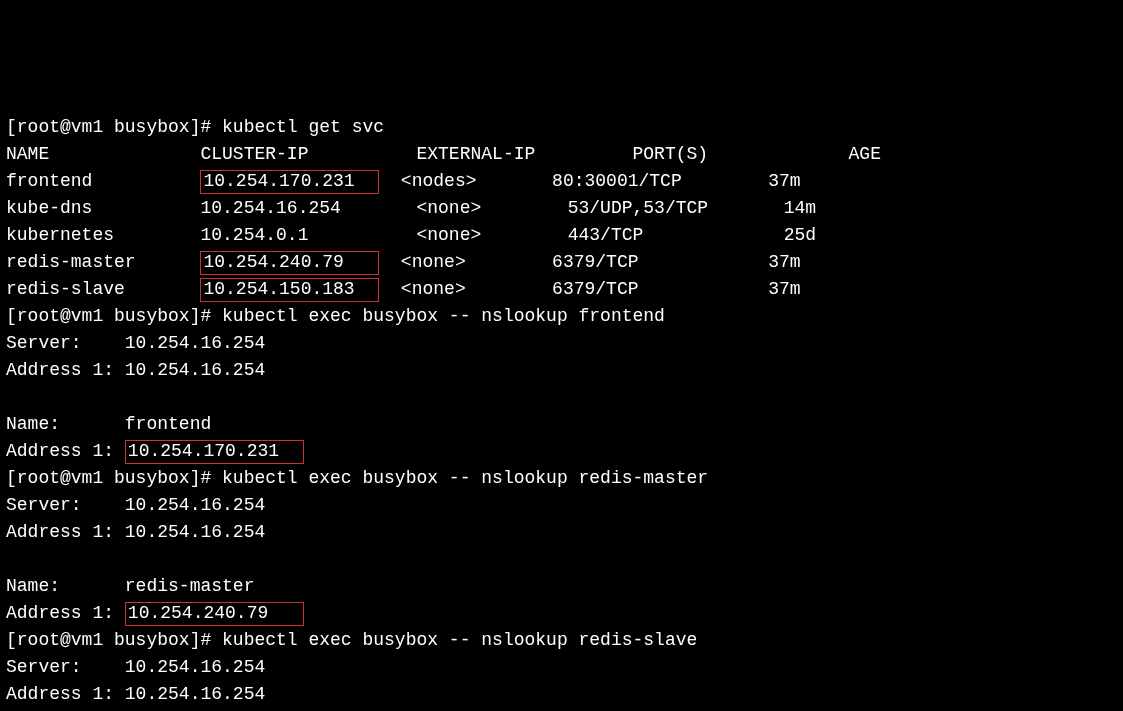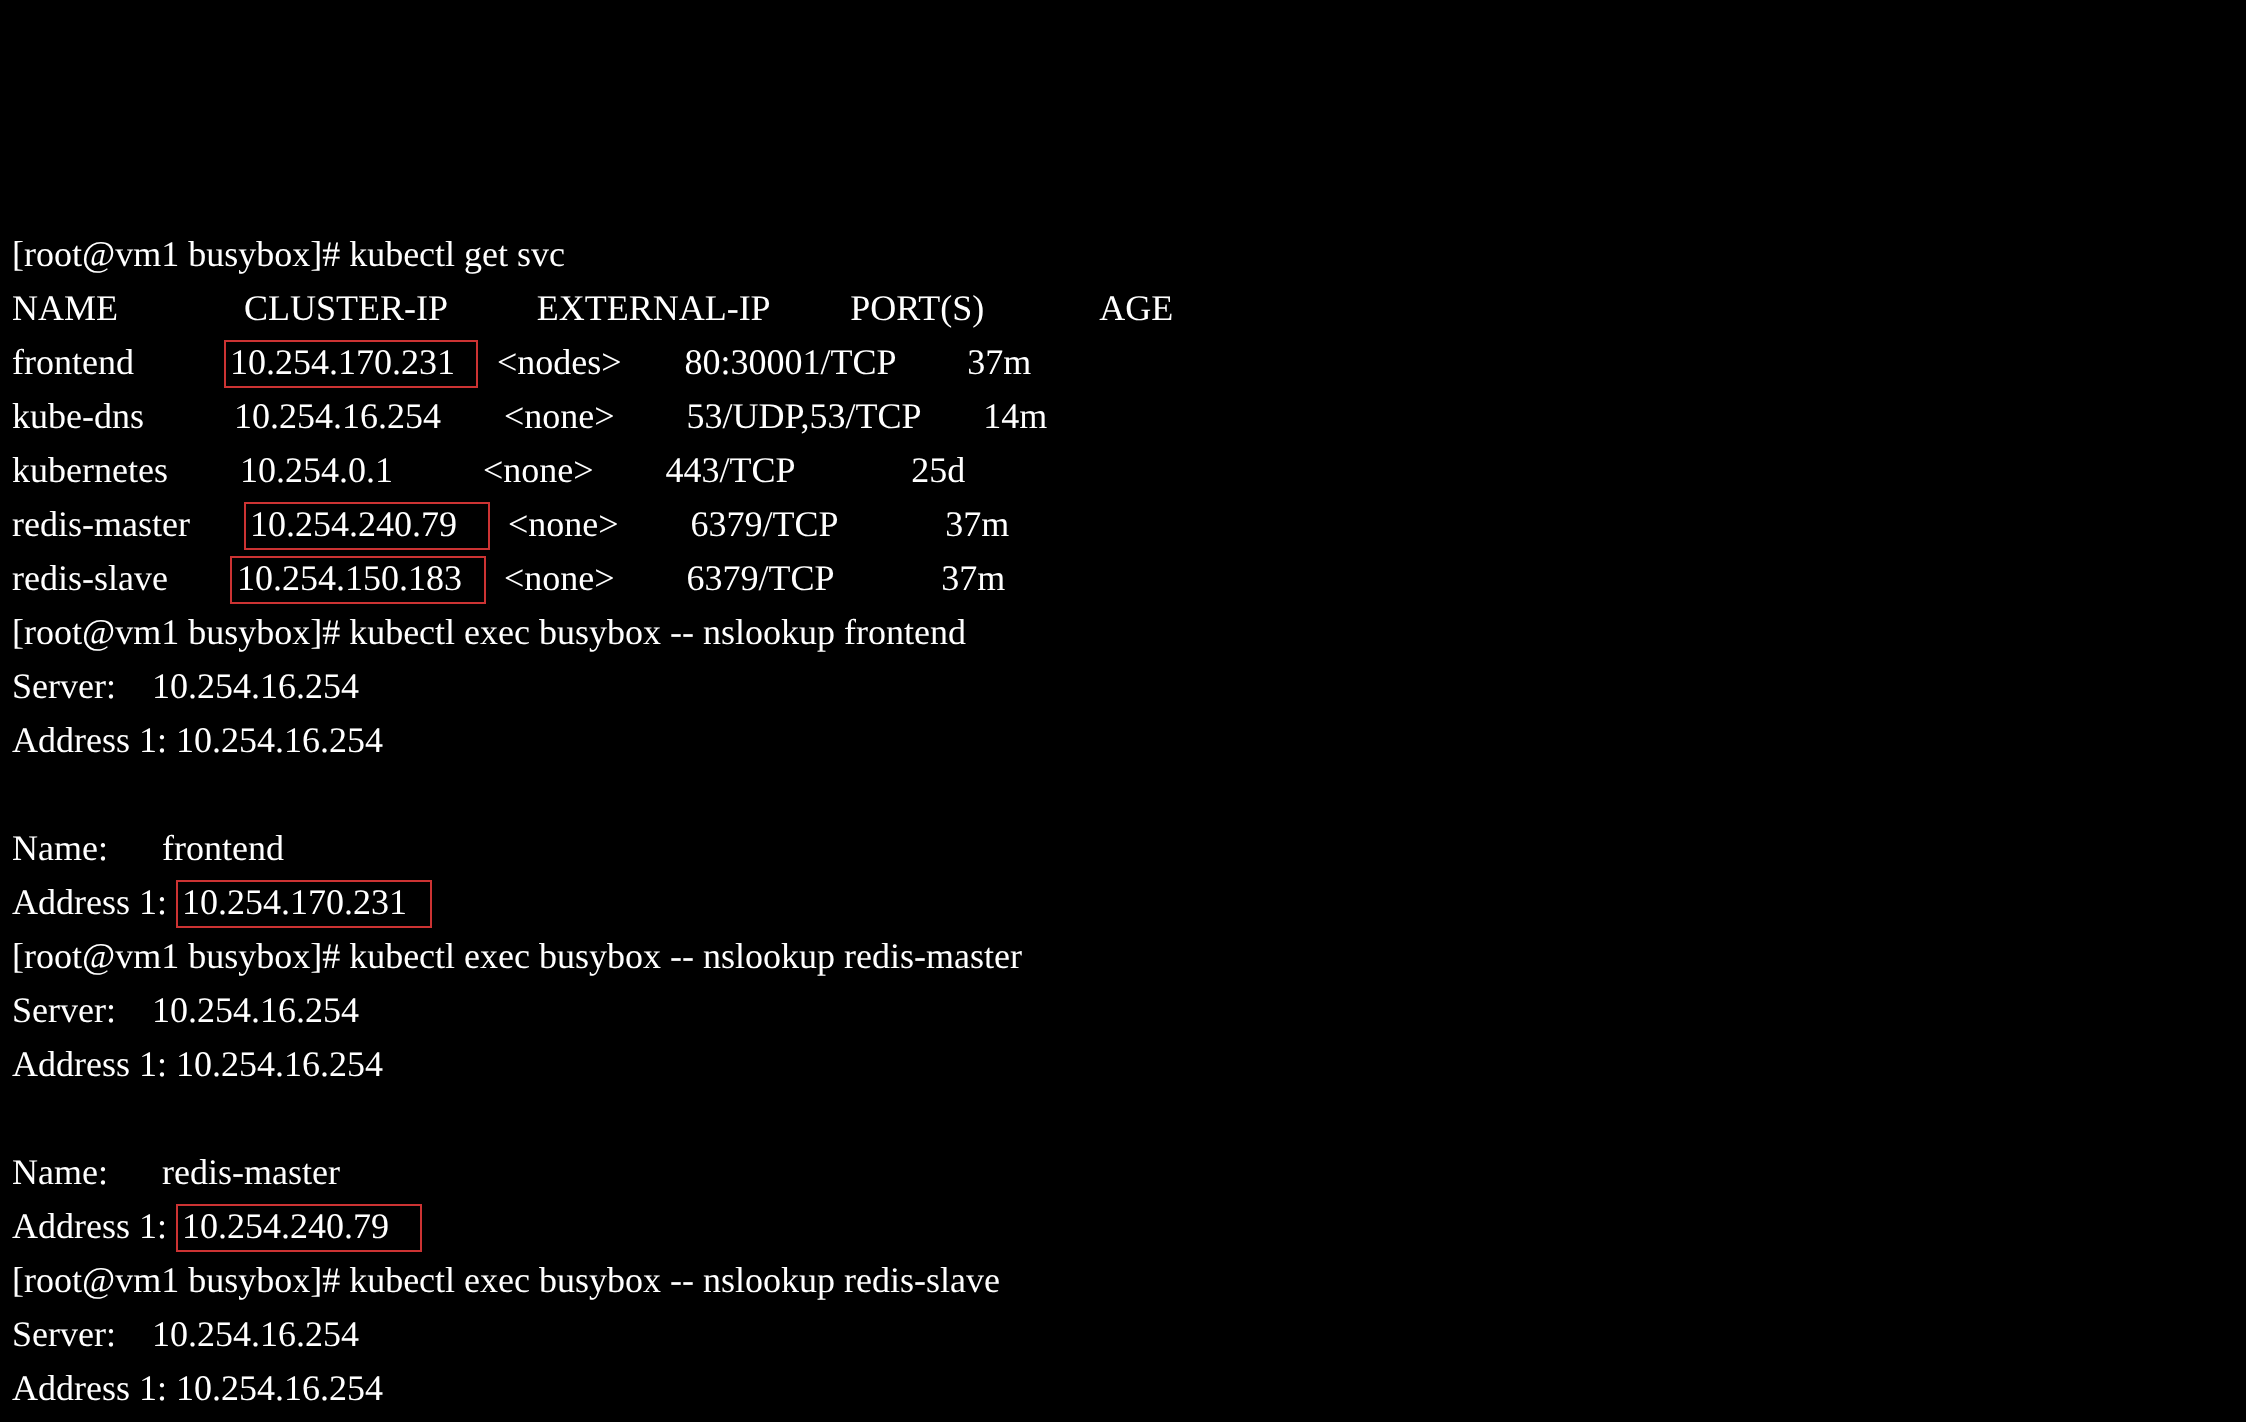--- a/index.html
+++ b/index.html
@@ -25,21 +25,20 @@
     .highlight-box {
       border: 1px solid #cc3333;
       padding: 0 2px;
       display: inline-block;
       line-height: 1.2;
       text-align: right;
     }
     .line {
       display: block;
       height: 27px;
-      font-family: Liberation Serif, serif;
     }
   </style>
 </head>
 <body>
 
 
 
 <div class="terminal" id="terminal-root"><div class="line">[root@vm1 busybox]# kubectl get svc</div><div class="line">NAME              CLUSTER-IP          EXTERNAL-IP         PORT(S)             AGE</div><div class="line">frontend          <span class="highlight-box">10.254.170.231  </span>  &lt;nodes&gt;       80:30001/TCP        37m</div><div class="line">kube-dns          10.254.16.254       &lt;none&gt;        53/UDP,53/TCP       14m</div><div class="line">kubernetes        10.254.0.1          &lt;none&gt;        443/TCP             25d</div><div class="line">redis-master      <span class="highlight-box">10.254.240.79   </span>  &lt;none&gt;        6379/TCP            37m</div><div class="line">redis-slave       <span class="highlight-box">10.254.150.183  </span>  &lt;none&gt;        6379/TCP            37m</div><div class="line">[root@vm1 busybox]# kubectl exec busybox -- nslookup frontend</div><div class="line">Server:    10.254.16.254</div><div class="line">Address 1: 10.254.16.254</div><div class="line"></div><div class="line">Name:      frontend</div><div class="line">Address 1: <span class="highlight-box">10.254.170.231  </span></div><div class="line">[root@vm1 busybox]# kubectl exec busybox -- nslookup redis-master</div><div class="line">Server:    10.254.16.254</div><div class="line">Address 1: 10.254.16.254</div><div class="line"></div><div class="line">Name:      redis-master</div><div class="line">Address 1: <span class="highlight-box">10.254.240.79   </span></div><div class="line">[root@vm1 busybox]# kubectl exec busybox -- nslookup redis-slave</div><div class="line">Server:    10.254.16.254</div><div class="line">Address 1: 10.254.16.254</div><div class="line"></div></div>
 
 

